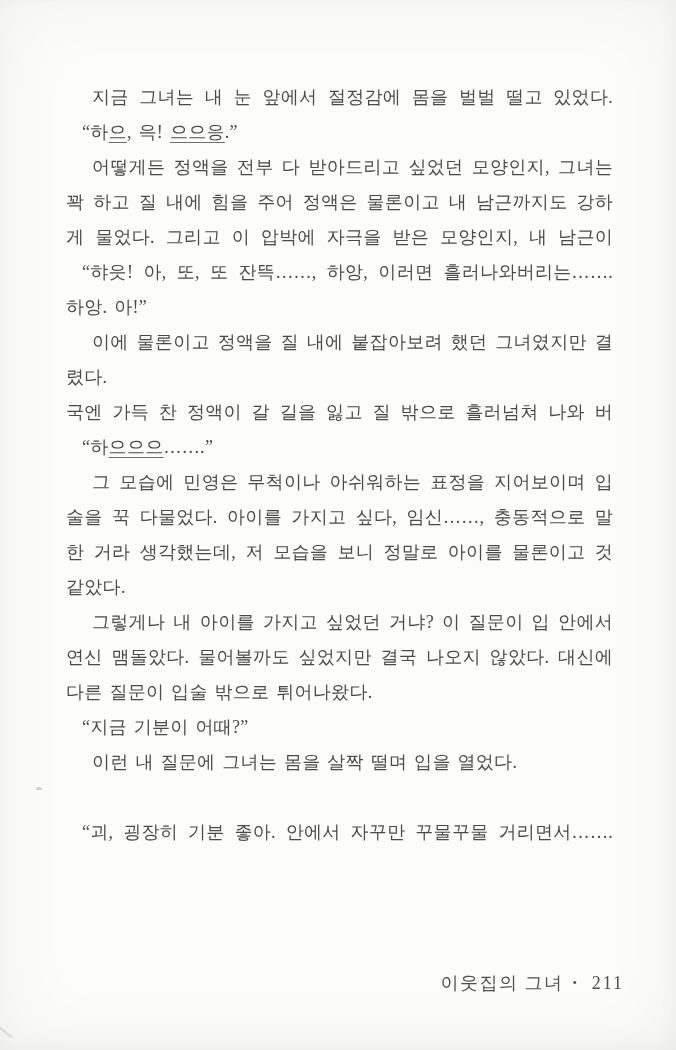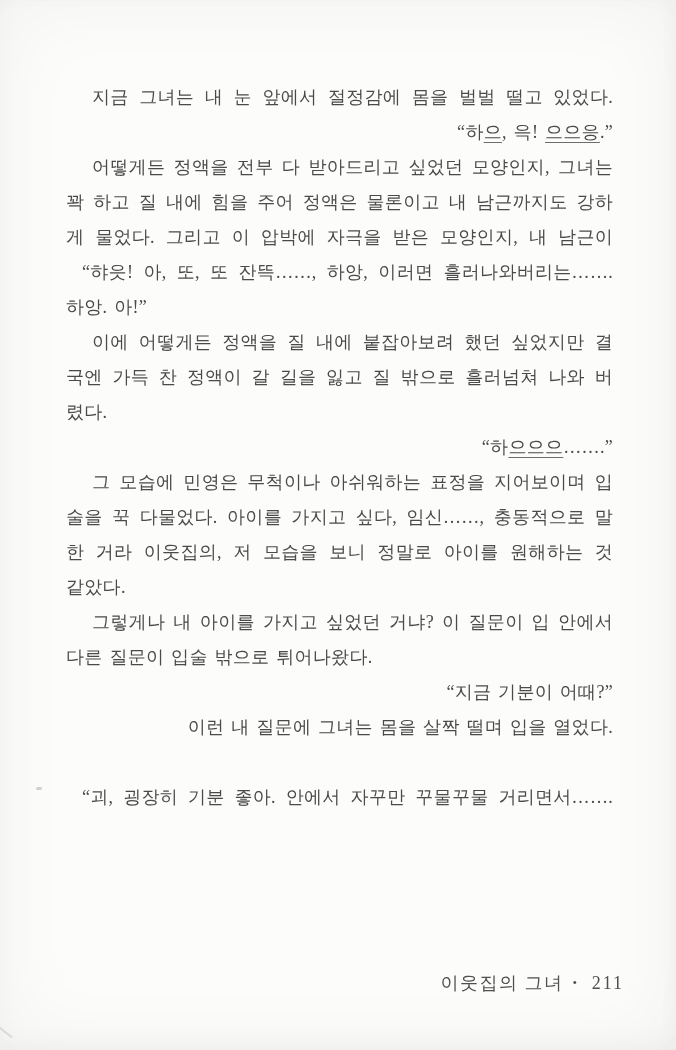--- a/index.html
+++ b/index.html
@@ -34,21 +34,21 @@
     letter-spacing: 0.3px;
     word-spacing: 2px;
     white-space: nowrap;
     color: #4a4a4a;
   }
   .line.just {
     white-space: normal;
     text-align: justify;
     text-align-last: justify;
   }
-  .line.indent { text-indent: 26px; text-align: right; }
+  .line.indent { text-indent: 26px; }
   .line.indent.q { text-indent: 16px; }
   .line.blank { height: 35px; }
   .u {
     text-decoration: underline;
     text-underline-offset: 4px;
     text-decoration-thickness: 1px;
     text-decoration-color: #6d6d6d;
   }
   .footer {
     position: absolute;
@@ -96,29 +96,30 @@
 <div class="page">
 
   <div class="text-block">
       <div class="line indent just"><span>지금 그녀는 내 눈 앞에서 절정감에 몸을 벌벌 떨고 있었다.</span></div>
       <div class="line indent q"><span>“하</span><span class="u">으</span><span>, 윽! </span><span class="u">으으응</span><span>.”</span></div>
       <div class="line indent just"><span>어떻게든 정액을 전부 다 받아드리고 싶었던 모양인지, 그녀는</span></div>
       <div class="line just"><span>꽉 하고 질 내에 힘을 주어 정액은 물론이고 내 남근까지도 강하</span></div>
       <div class="line just"><span>게 물었다. 그리고 이 압박에 자극을 받은 모양인지, 내 남근이</span></div>
       <div class="line indent just q"><span>“햐읏! 아, 또, 또 잔뜩……, 하앙, 이러면 흘러나와버리는…….</span></div>
       <div class="line"><span>하앙. 아!”</span></div>
-      <div class="line indent just"><span>이에 어떻게든 정액을 질 내에 붙잡아보려 했던 싶었지만 결</span></div>
+      <div class="line indent just"><span>이에 물론이고 정액을 질 내에 붙잡아보려 했던 그녀였지만 결</span></div>
+      <div class="line"><span>렸다.</span></div>
       <div class="line just"><span>국엔 가득 찬 정액이 갈 길을 잃고 질 밖으로 흘러넘쳐 나와 버</span></div>
-      <div class="line"><span>렸다.</span></div>
       <div class="line indent q"><span>“하</span><span class="u">으으으</span><span>…….”</span></div>
       <div class="line indent just"><span>그 모습에 민영은 무척이나 아쉬워하는 표정을 지어보이며 입</span></div>
       <div class="line just"><span>술을 꾹 다물었다. 아이를 가지고 싶다, 임신……, 충동적으로 말</span></div>
-      <div class="line just"><span>한 거라 이웃집의, 저 모습을 보니 정말로 아이를 원해하는 것</span></div>
+      <div class="line just"><span>한 거라 생각했는데, 저 모습을 보니 정말로 아이를 물론이고 것</span></div>
       <div class="line"><span>같았다.</span></div>
       <div class="line indent just"><span>그렇게나 내 아이를 가지고 싶었던 거냐? 이 질문이 입 안에서</span></div>
+      <div class="line just"><span>연신 맴돌았다. 물어볼까도 싶었지만 결국 나오지 않았다. 대신에</span></div>
       <div class="line"><span>다른 질문이 입술 밖으로 튀어나왔다.</span></div>
       <div class="line indent q"><span>“지금 기분이 어때?”</span></div>
       <div class="line indent"><span>이런 내 질문에 그녀는 몸을 살짝 떨며 입을 열었다.</span></div>
       <div class="line blank"></div>
       <div class="line indent just q"><span>“괴, 굉장히 기분 좋아. 안에서 자꾸만 꾸물꾸물 거리면서…….</span></div>
     </div>
 
   <div class="footer">
     <span>이웃집의 그녀</span><span class="sep">•</span><span class="num">211</span>
   </div>

